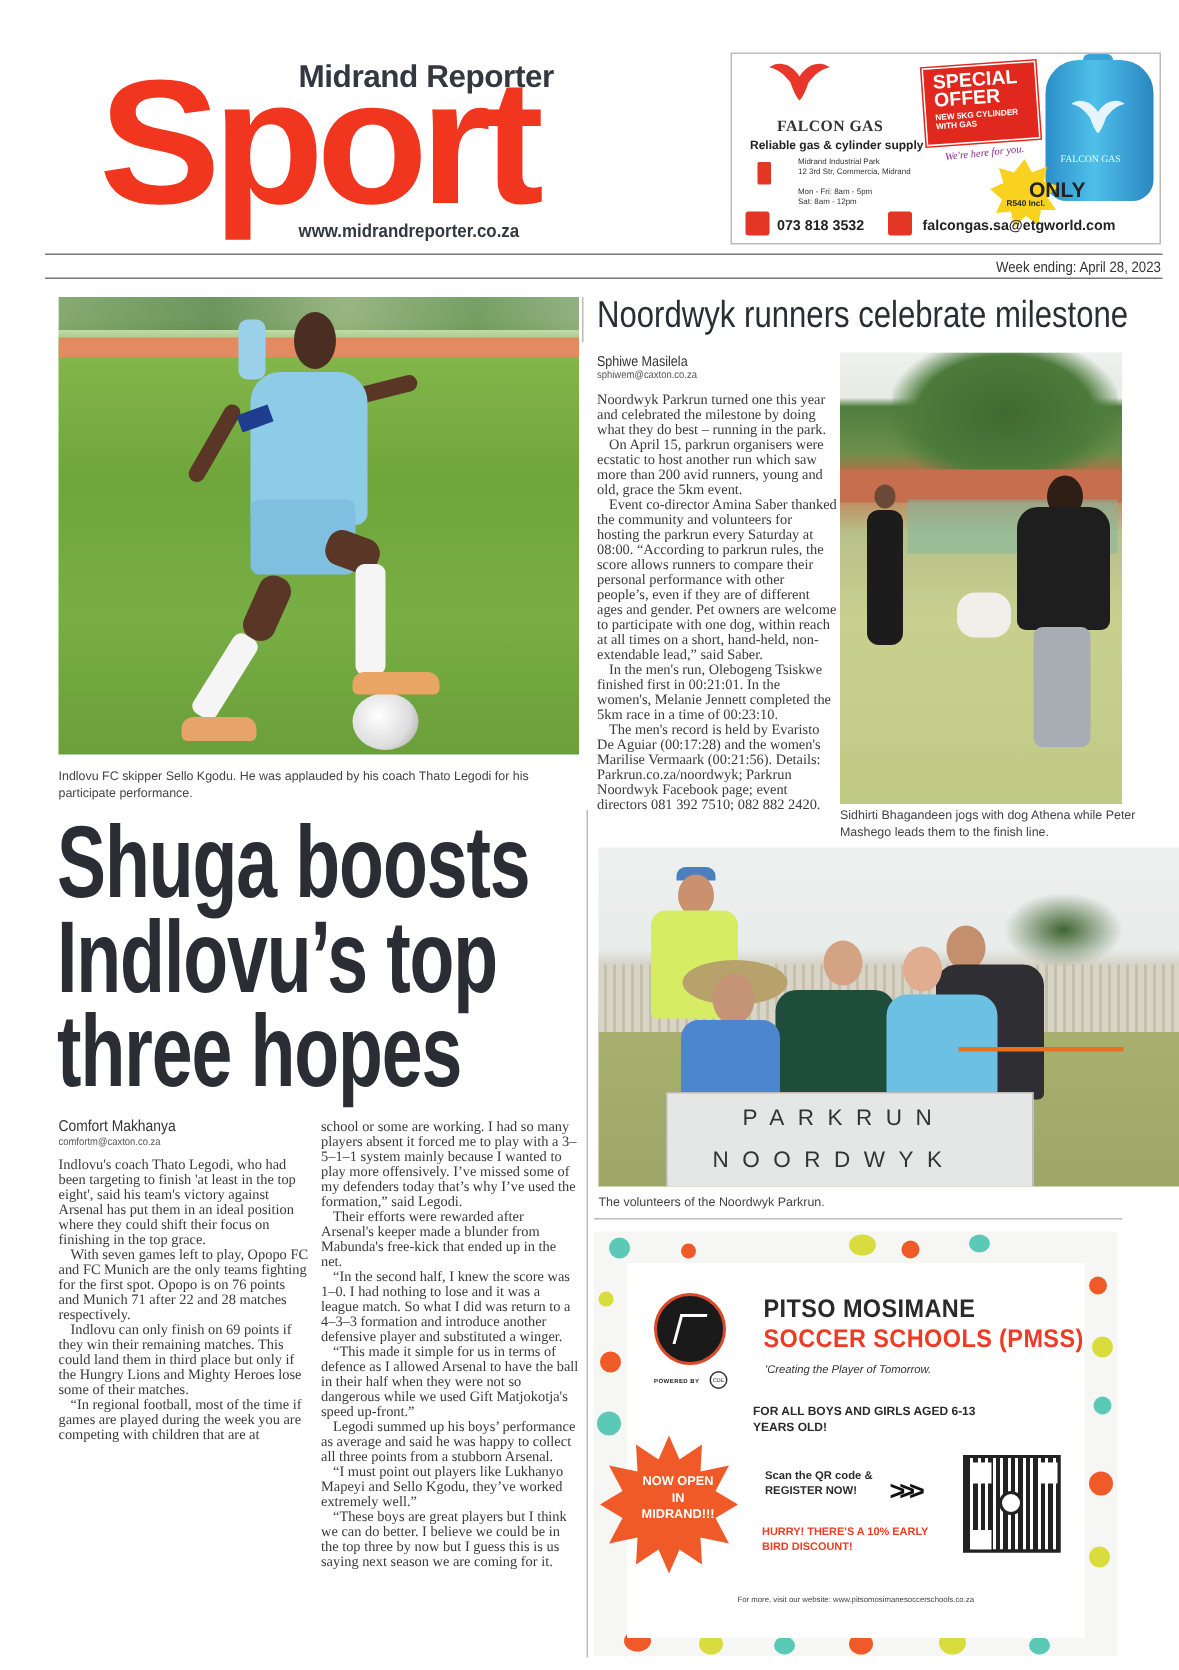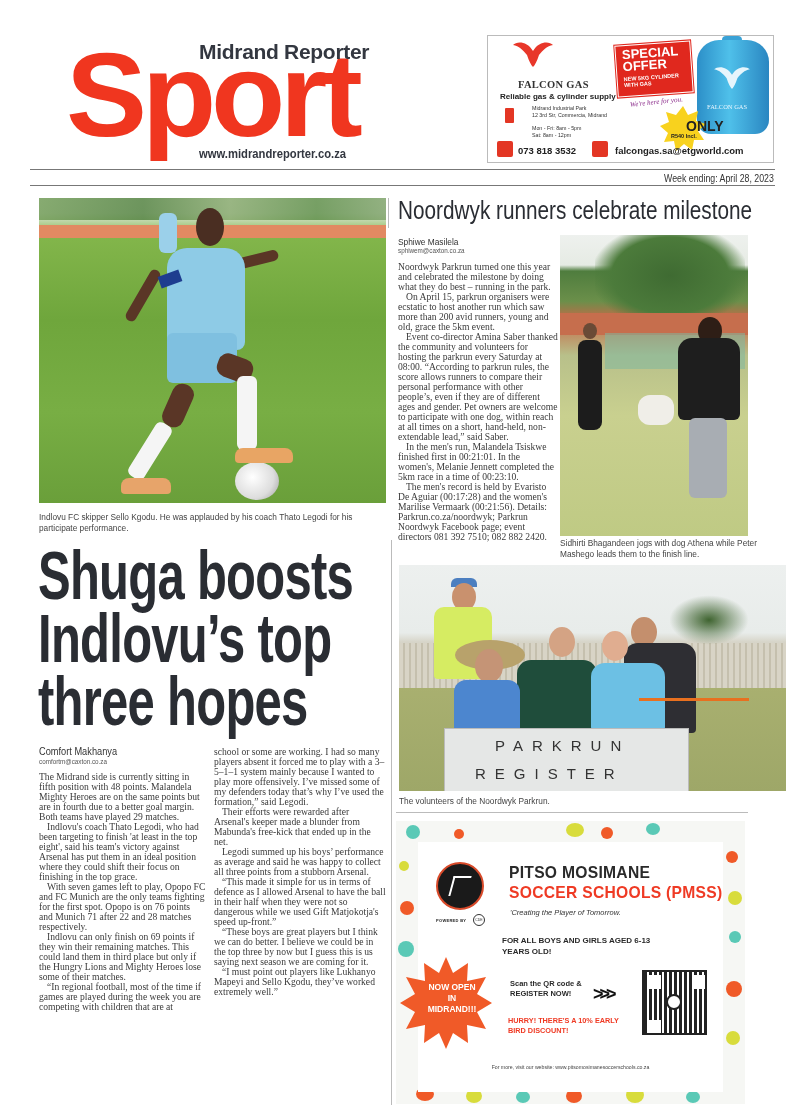--- a/index.html
+++ b/index.html
@@ -209,44 +209,44 @@
   <div class="pp-boot-l"></div>
 </div>
 <div class="abs" id="caption-player">Indlovu FC skipper Sello Kgodu. He was applauded by his coach Thato Legodi for his participate performance.</div>
 
 <div class="abs" id="headline">Shuga boosts Indlovu’s top three hopes</div>
 
 <div class="abs byline-name" style="left:39px; top:745px;">Comfort Makhanya</div>
 <div class="abs byline-email" style="left:39px; top:758px;">comfortm@caxton.co.za</div>
 
 <div class="col" style="left:39px; top:772px; width:167px;">
-  <p>The Midrand side is currently sitting in fifth position with 48 points. Malandela Mighty Heroes are on the same points but are in fourth due to a better goal margin. Both teams have played 29 matches.</p>
   <p>Indlovu's coach Thato Legodi, who had been targeting to finish 'at least in the top eight', said his team's victory against Arsenal has put them in an ideal position where they could shift their focus on finishing in the top grace.</p>
   <p>With seven games left to play, Opopo FC and FC Munich are the only teams fighting for the first spot. Opopo is on 76 points and Munich 71 after 22 and 28 matches respectively.</p>
   <p>Indlovu can only finish on 69 points if they win their remaining matches. This could land them in third place but only if the Hungry Lions and Mighty Heroes lose some of their matches.</p>
   <p>“In regional football, most of the time if games are played during the week you are competing with children that are at</p>
 </div>
 <div class="col" style="left:214px; top:747px; width:172px;">
   <p>school or some are working. I had so many players absent it forced me to play with a 3–5–1–1 system mainly because I wanted to play more offensively. I’ve missed some of my defenders today that’s why I’ve used the formation,” said Legodi.</p>
   <p>Their efforts were rewarded after Arsenal's keeper made a blunder from Mabunda's free-kick that ended up in the net.</p>
+  <p>“In the second half, I knew the score was 1–0. I had nothing to lose and it was a league match. So what I did was return to a 4–3–3 formation and introduce another defensive player and substituted a winger.</p>
+  <p>“This made it simple for us in terms of defence as I allowed Arsenal to have the ball in their half when they were not so dangerous while we used Gift Matjokotja's speed up-front.”</p>
   <p>Legodi summed up his boys’ performance as average and said he was happy to collect all three points from a stubborn Arsenal.</p>
-  <p>“This made it simple for us in terms of defence as I allowed Arsenal to have the ball in their half when they were not so dangerous while we used Gift Matjokotja's speed up-front.”</p>
+  <p>“I must point out players like Lukhanyo Mapeyi and Sello Kgodu, they’ve worked extremely well.”</p>
   <p>“These boys are great players but I think we can do better. I believe we could be in the top three by now but I guess this is us saying next season we are coming for it.</p>
-  <p>“I must point out players like Lukhanyo Mapeyi and Sello Kgodu, they’ve worked extremely well.”</p>
 </div>
 
 <div class="abs" id="runners-headline">Noordwyk runners celebrate milestone</div>
 <div class="abs byline-name" style="left:398px; top:236px; font-size:9.5px;">Sphiwe Masilela</div>
 <div class="abs byline-email" style="left:398px; top:247px;">sphiwem@caxton.co.za</div>
 
 <div class="col" style="left:398px; top:262px; width:160px;">
   <p>Noordwyk Parkrun turned one this year and celebrated the milestone by doing what they do best – running in the park.</p>
   <p>On April 15, parkrun organisers were ecstatic to host another run which saw more than 200 avid runners, young and old, grace the 5km event.</p>
   <p>Event co-director Amina Saber thanked the community and volunteers for hosting the parkrun every Saturday at 08:00. “According to parkrun rules, the score allows runners to compare their personal performance with other people’s, even if they are of different ages and gender. Pet owners are welcome to participate with one dog, within reach at all times on a short, hand-held, non-extendable lead,” said Saber.</p>
-  <p>In the men's run, Malandela Tsiskwe finished first in 00:21:01. In the women's, Melanie Jennett completed the 5km race in a time of 00:23:10.</p>
+  <p>In the men's run, Olebogeng Tsiskwe finished first in 00:21:01. In the women's, Melanie Jennett completed the 5km race in a time of 00:23:10.</p>
   <p>The men's record is held by Evaristo De Aguiar (00:17:28) and the women's Marilise Vermaark (00:21:56). Details: Parkrun.co.za/noordwyk; Parkrun Noordwyk Facebook page; event directors 081 392 7510; 082 882 2420.</p>
 </div>
 
 <div class="abs" id="photo-runners">
   <div class="pr-tree"></div>
   <div class="pr-roof"></div>
   <div class="pr-fence"></div>
   <div class="pr-woman-head"></div>
   <div class="pr-woman"></div>
   <div class="pr-dog"></div>
@@ -267,21 +267,21 @@
   <div class="pv-p3h"></div>
   <div class="pv-p3"></div>
   <div class="pv-p4h"></div>
   <div class="pv-p4"></div>
   <div class="pv-hat"></div>
   <div class="pv-p2h"></div>
   <div class="pv-p2"></div>
   <div class="pv-tape"></div>
   <div class="pv-sign">
     <div class="pv-sign-1">PARKRUN</div>
-    <div class="pv-sign-2">REGISTER</div>
+    <div class="pv-sign-2">NOORDWYK</div>
   </div>
 </div>
 <div class="abs" id="caption-volunteers">The volunteers of the Noordwyk Parkrun.</div>
 <div class="hr" style="left:396px; top:812px; width:352px; background:#bbb;"></div>
 
 <div class="abs" id="pmss-ad">
   <div class="pmss-splat" style="left:10px;top:4px;width:14px;height:14px;background:#5ac9b6;"></div>
   <div class="pmss-splat" style="left:58px;top:8px;width:10px;height:10px;background:#f05a28;"></div>
   <div class="pmss-splat" style="left:170px;top:2px;width:18px;height:14px;background:#d8dc3c;"></div>
   <div class="pmss-splat" style="left:205px;top:6px;width:12px;height:12px;background:#f05a28;"></div>

